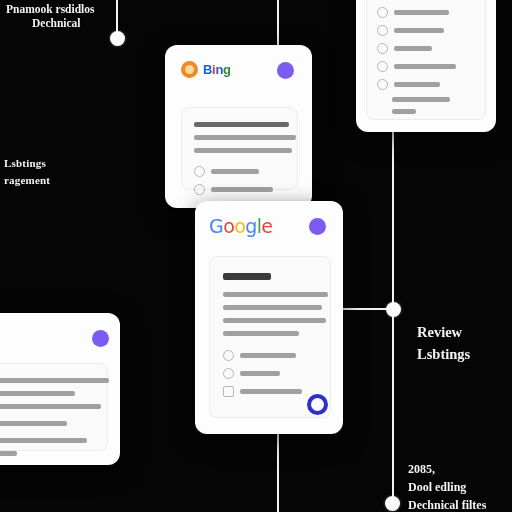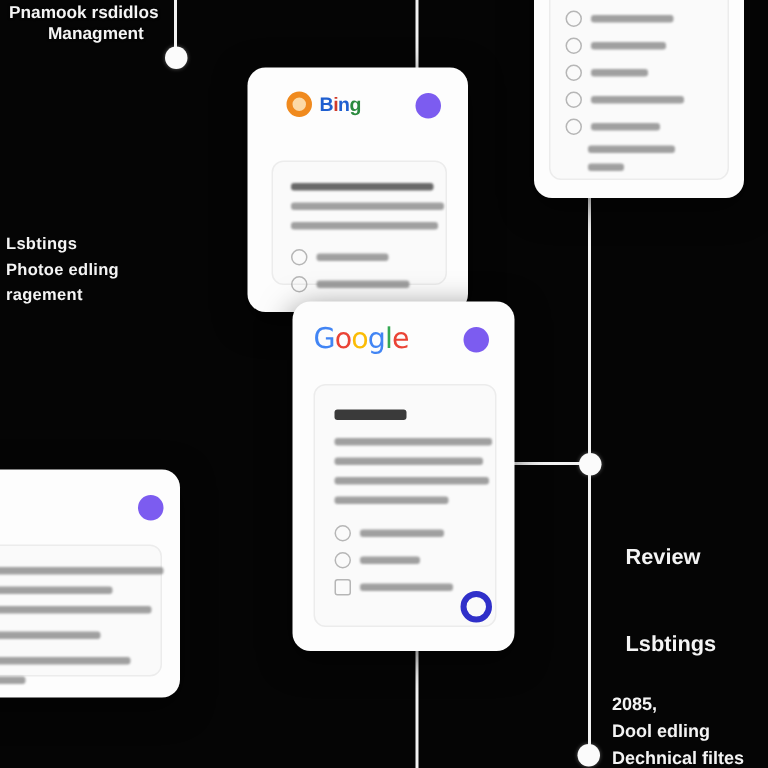--- a/index.html
+++ b/index.html
@@ -15,29 +15,29 @@
   .tl-line{position:absolute;background:#f2f2f2;}
   .tl-v{width:2px;}
   .tl-h{height:2px;}
   .tl-node{
     position:absolute;width:15px;height:15px;border-radius:50%;
     background:#fbfbfb;box-shadow:0 0 3px rgba(255,255,255,.35);
   }
 
   
   .dark-label{position:absolute;color:#f4f4f4;line-height:1.25;}
-  .dark-label div{white-space:nowrap;}
+  .dark-label div{white-space:nowrap;font-family:Liberation Serif, serif;}
   .lbl-topleft{left:6px;top:2px;font-size:11.5px;font-weight:600;
     text-shadow:0 0 2px rgba(0,0,0,.9);filter:blur(.25px);}
   .lbl-topleft .l2{margin-left:26px;}
   .lbl-left{left:4px;top:157px;font-size:11px;font-weight:700;
     letter-spacing:.2px;filter:blur(.3px);}
   .lbl-left div{margin-bottom:3px;}
   .lbl-review{left:417px;top:323px;font-size:14.5px;font-weight:700;}
-  .lbl-review div{margin-bottom:4px;margin-top:40px;}
+  .lbl-review div{margin-bottom:4px;}
   .lbl-bottom{left:408px;top:462px;font-size:12px;font-weight:600;
     filter:blur(.3px);}
   .lbl-bottom div{margin-bottom:3px;}
 
   
   .card{
     position:absolute;background:#fdfdfd;border-radius:12px;
     box-shadow:0 6px 22px rgba(0,0,0,.55);
     overflow:hidden;
   }
@@ -103,26 +103,25 @@
 
     <div class="tl-line tl-h" style="left:340px;top:308px;width:55px;"></div>
 
     <div class="tl-node" style="left:110px;top:31px;"></div>
     <div class="tl-node" style="left:386px;top:302px;"></div>
     <div class="tl-node" style="left:385px;top:496px;"></div>
   </div>
 
   <div class="dark-label lbl-topleft">
     <div>Pnamook rsdidlos</div>
-    <div class="l2">Managment</div>
+    <div class="l2">Dechnical</div>
   </div>
 
   <div class="dark-label lbl-left">
     <div>Lsbtings</div>
-    <div>Photoe edling</div>
     <div>ragement</div>
   </div>
 
   <div class="dark-label lbl-review">
     <div>Review</div>
     <div>Lsbtings</div>
   </div>
 
   <div class="dark-label lbl-bottom">
     <div>2085,</div>
@@ -157,21 +156,21 @@
           <span class="blob" style="width:58px;"></span>
         </div>
         <div class="blob-row" style="margin-left:15px;">
           <span class="blob" style="width:24px;"></span>
         </div>
       </div>
     </div>
   </div>
 
   <div class="card" style="left:165px;top:45px;width:147px;height:163px;">
-    <div class="logo-row" style="position:absolute;left:26px;top:16px;">
+    <div class="logo-row" style="position:absolute;left:16px;top:16px;">
       <span class="sun-logo"></span>
       <span class="logo-text"><span class="c1">B</span><span class="c2">i</span><span class="c1">n</span><span class="c3">g</span></span>
     </div>
     <div class="purple-dot" style="left:112px;top:17px;"></div>
 
     <div class="card-inner" style="left:16px;top:62px;right:14px;bottom:18px;padding:14px 12px;">
       <div class="blob" style="width:95px;margin-bottom:8px;background:#4a4a4a;"></div>
       <div class="blob" style="width:102px;margin-bottom:8px;"></div>
       <div class="blob" style="width:98px;margin-bottom:13px;"></div>
       <div class="blob-row">

